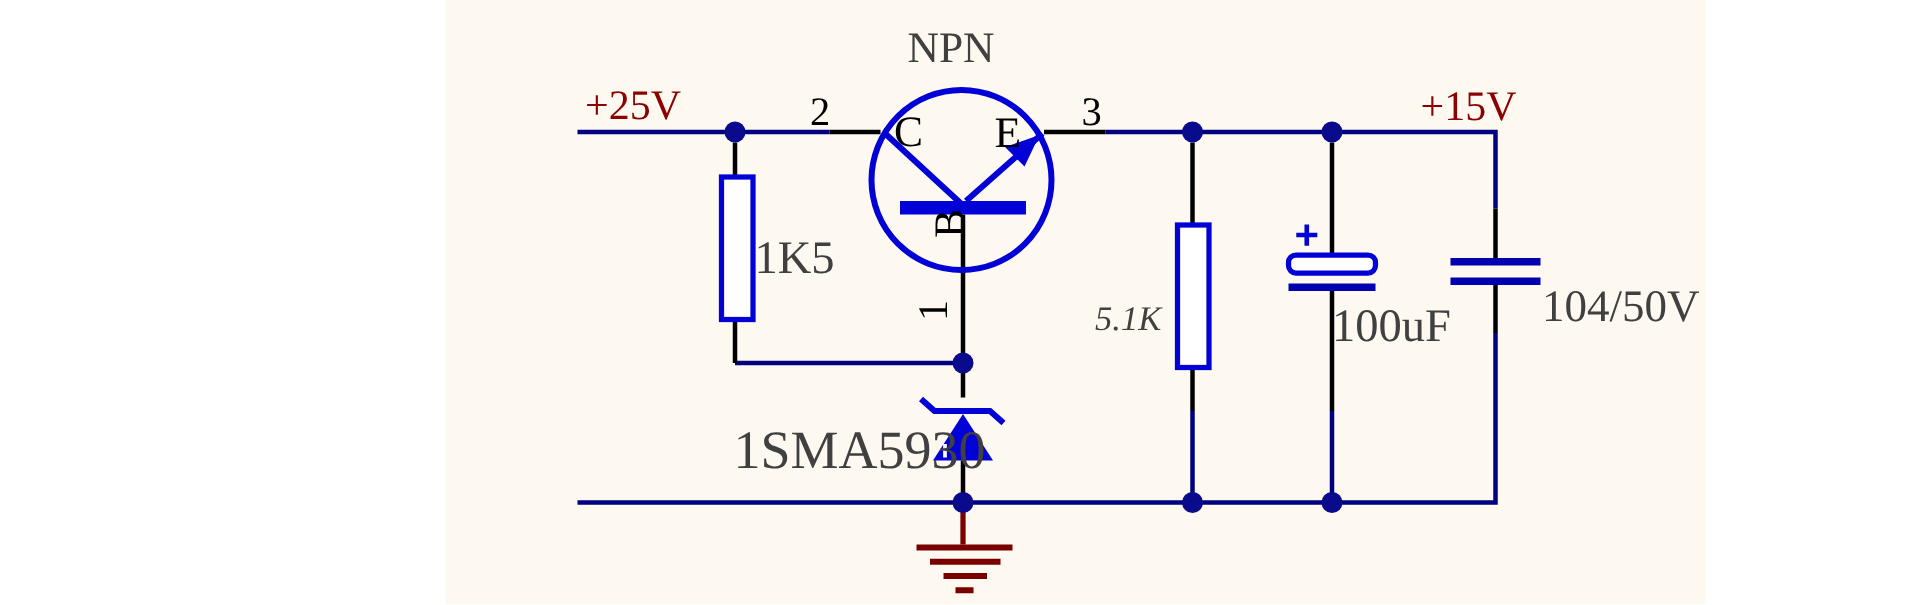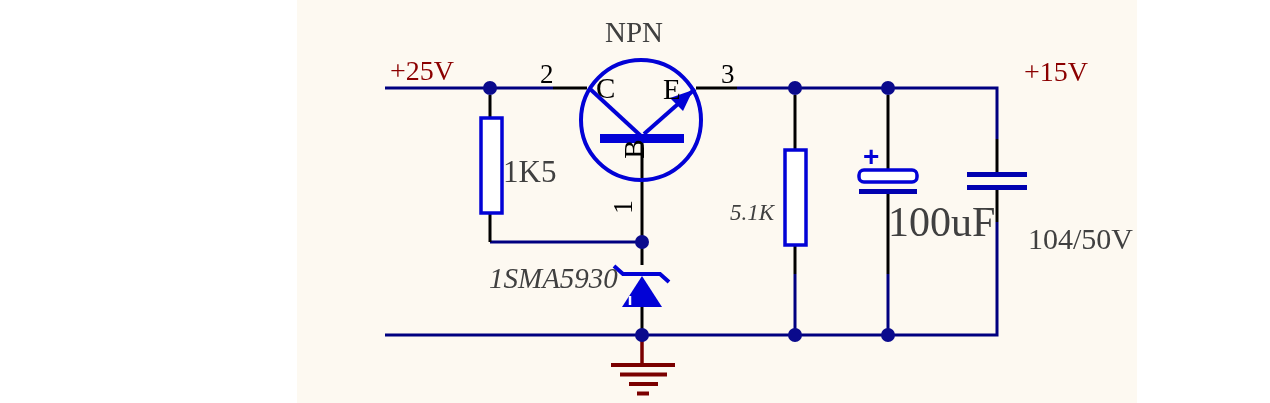--- a/index.html
+++ b/index.html
@@ -92,33 +92,33 @@
       <circle cx="795" cy="88" r="7"></circle>
       <circle cx="888" cy="88" r="7"></circle>
       <circle cx="642" cy="242" r="7"></circle>
       <circle cx="642" cy="335" r="7"></circle>
       <circle cx="795" cy="335" r="7"></circle>
       <circle cx="888" cy="335" r="7"></circle>
     </g>
   </svg>
 
   <span class="label pwr" style="left:390px;top:57px;font-size:28px;">+25V</span>
-  <span class="label pwr" style="left:1024px;top:58px;font-size:28px;">+15V</span>
+  <span class="label pwr" style="left:947px;top:58px;font-size:28px;">+15V</span>
 
   <span class="label val" style="left:605px;top:18px;font-size:29px;">NPN</span>
 
   <span class="label pin" style="left:540px;top:61px;font-size:27px;">2</span>
   <span class="label pin" style="left:721px;top:61px;font-size:27px;">3</span>
   <span class="label pin rot" style="left:623px;top:207px;font-size:28px;">1</span>
 
   <span class="label pin" style="left:596px;top:74px;font-size:29px;">C</span>
   <span class="label pin" style="left:663px;top:75px;font-size:29px;">E</span>
   <span class="label pin rot" style="left:634px;top:149px;font-size:29px;">B</span>
 
   <span class="label val" style="left:503px;top:156px;font-size:31px;">1K5</span>
   <span class="label val" style="left:730px;top:201px;font-size:23px;font-style:italic;">5.1K</span>
 
   <span class="label plus" style="left:863px;top:143px;font-size:28px;">+</span>
-  <span class="label val" style="left:888px;top:201px;font-size:42px;">100uF</span>
-  <span class="label val" style="left:1028px;top:190px;font-size:30px;margin-top:34px;">104/50V</span>
+  <span class="label val" style="left:888px;top:201px;font-size:31px;">100uF</span>
+  <span class="label val" style="left:1028px;top:190px;font-size:30px;">104/50V</span>
 
-  <span class="label val" style="left:489px;top:264px;font-size:29px;font-style:italic;">1SMA5930</span>
+  <span class="label val" style="left:489px;top:282px;font-size:36px;">1SMA5930</span>
 </div>
 
 </body></html>

